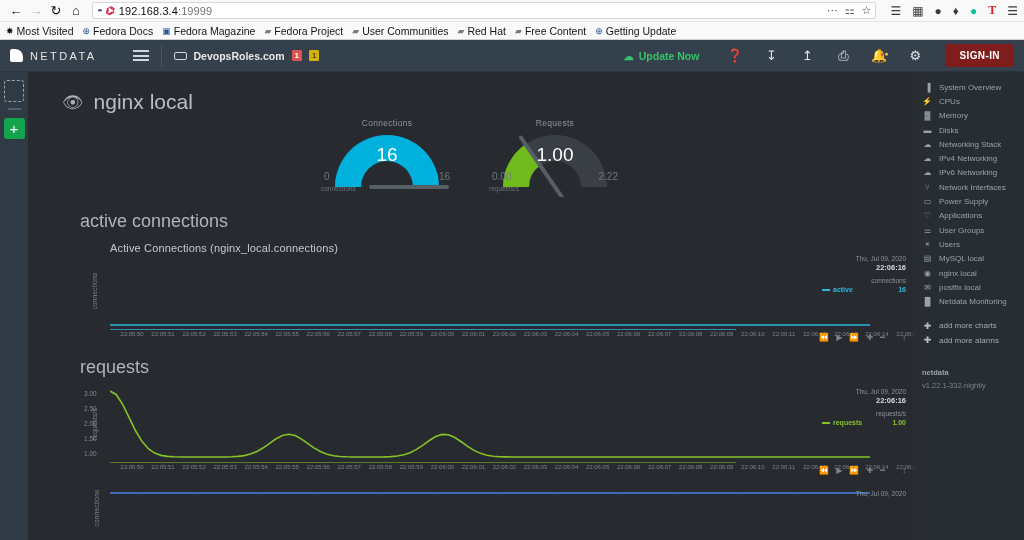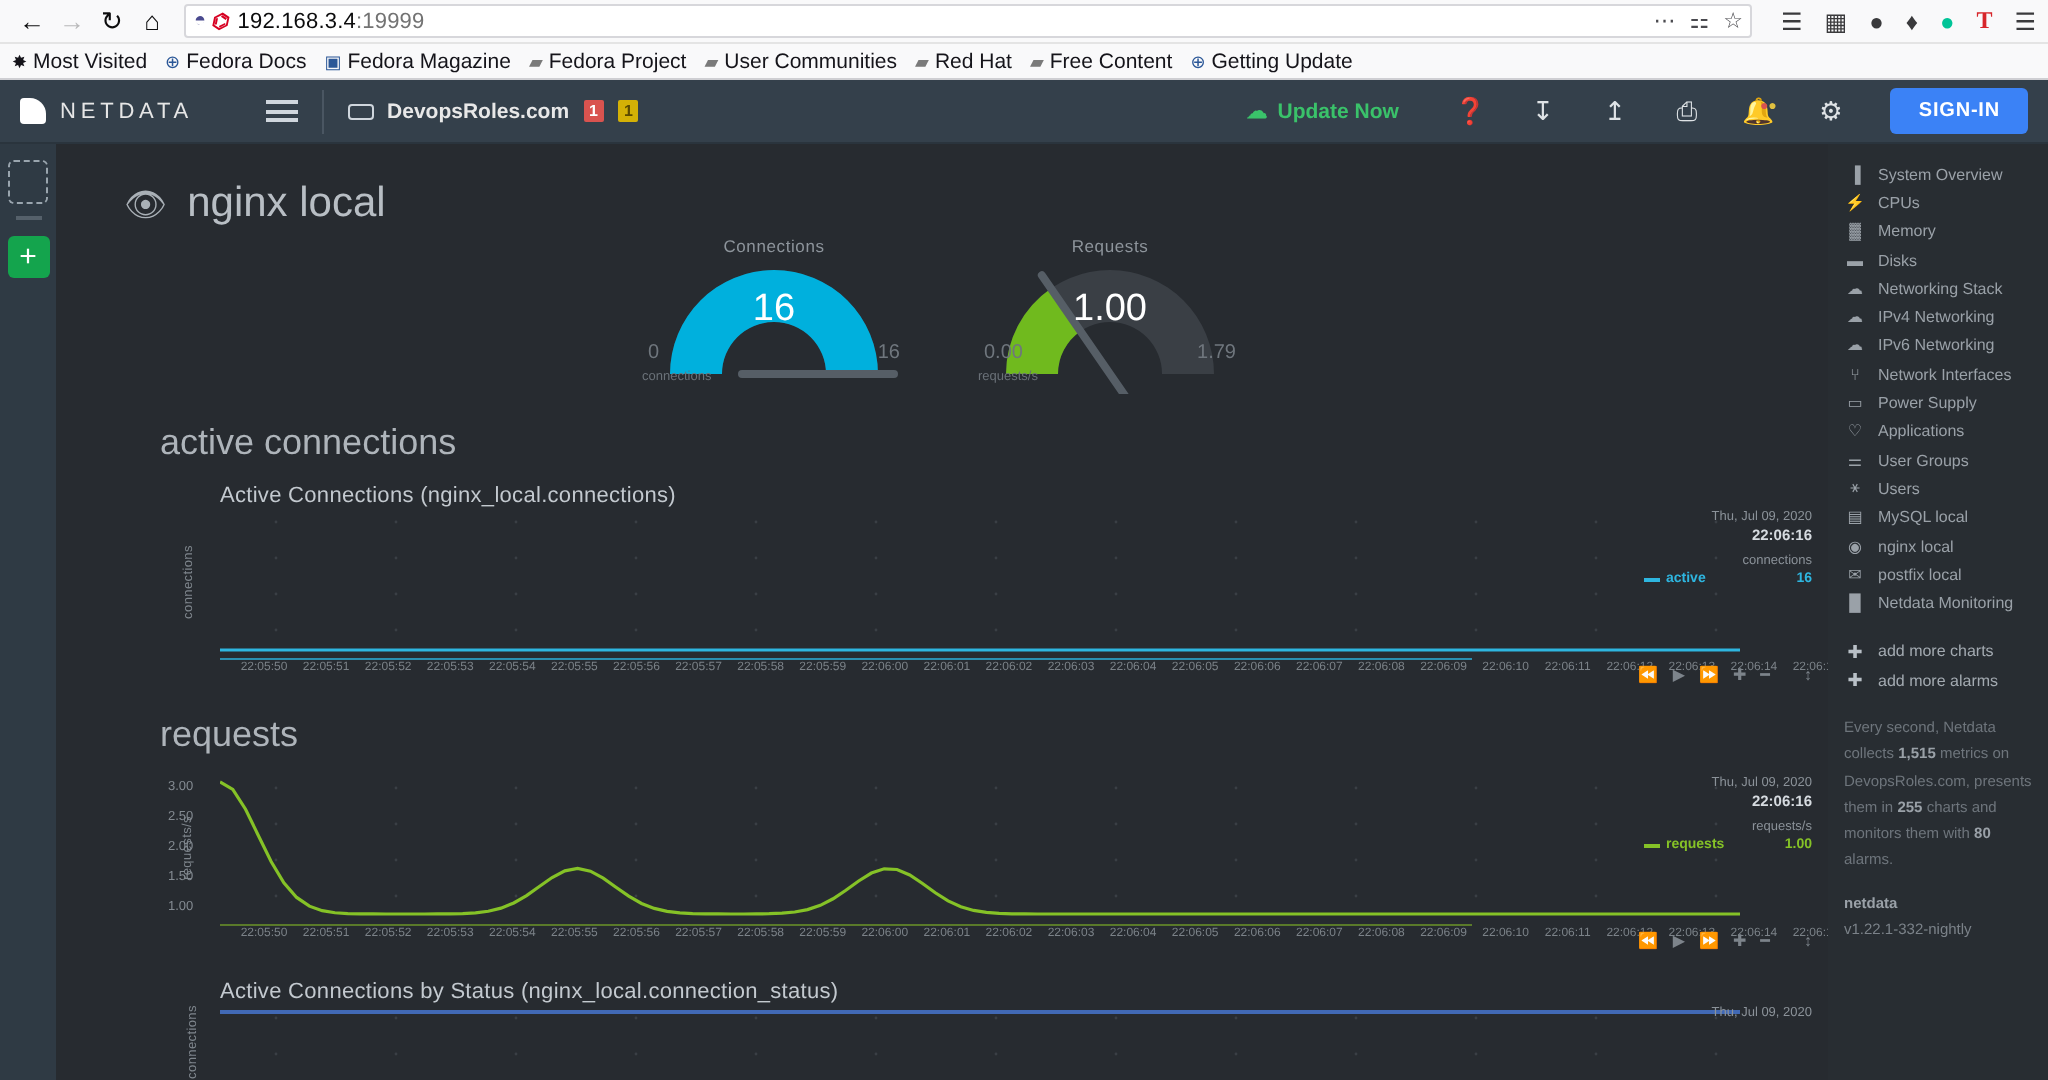--- a/index.html
+++ b/index.html
@@ -84,21 +84,21 @@
   .hdr-right { margin-left: auto; display: flex; align-items: center; gap: 0; }
   .update-now { color: #3ac26a; font-size: 10.5px; font-weight: bold;
                 display: flex; align-items: center; gap: 5px; margin-right: 18px; }
   .hicon { width: 36px; text-align: center; color: #dfe3e6; font-size: 13px;
            position: relative; }
   .hicon .dots { position: absolute; top: 2px; right: 9px; font-size: 7px; }
   .hicon .dot-r { color: #d9534f; }
   .hicon .dot-y { color: #e0c040; }
   .signin {
     margin-left: 12px;
-    background: #3b82f6; color: #fff;
+    background: #7f1d1d; color: #fff;
     font-size: 10px; font-weight: bold; letter-spacing: .4px;
     padding: 6px 14px; border-radius: 3px;
   }
 
   
   .body-wrap { display: flex; width: 1024px; height: 472px; background: #272b30; }
 
   
   .left-rail { width: 28px; background: #2f3a44; padding-top: 8px;
                display: flex; flex-direction: column; align-items: center; }
@@ -309,21 +309,21 @@
         </div>
         <div class="gauge">
           <div class="gauge-title">Requests</div>
           <svg class="gauge-svg" width="132" height="72">
             <path d="M14,61.99999999999999 A52,52 0 0 1 118,62 L92,62 A26,26 0 0 0 40,62 Z" fill="#3a3f45"></path>
             <path d="M14,61.99999999999999 A52,52 0 0 1 36.46166737063215,19.204125134812088 L51.23083368531607,40.602062567406044 A26,26 0 0 0 40,62 Z" fill="#70ba1e"></path>
             <line x1="75.08871773211318" y1="75.1679614969809" x2="31.91730850457556" y2="12.620144386321641" stroke="#565e66" stroke-width="4" stroke-linecap="round"></line>
           </svg>
           <div class="gauge-val">1.00</div>
           <div class="gauge-min">0.00</div>
-          <div class="gauge-max">1.79</div>
+          <div class="gauge-max">2.22</div>
           <div class="gauge-unit">requests/s</div>
         </div>
       </div>
 
     <div id="sections">
         <div class="section" style="margin-top: 14px;">
           <h2 class="sec-h">active connections</h2>
           <div class="chart-block">
             <div class="chart-cap">Active Connections (nginx_local.connections)</div>
             <div class="chart-area" style="height:72px">
@@ -551,21 +551,20 @@
               <span>▶</span>
               <span>⏩</span>
               <span>✚</span>
               <span>━</span>
               <span class="resize">↕</span>
             </div>
           </div>
         </div>
         <div class="section" style="margin-top: 16px;">
           <div class="chart-block">
-            <div class="chart-cap">Active Connections by Status (nginx_local.connection_status)</div>
             <div class="chart-area" style="height:36px">
               <div class="ylabel" style="left:-2px">connections</div>
               <svg width="790" height="36" style="position:absolute;left:30px;top:0">
                 <g opacity="0.28">
                   <circle cx="28" cy="6" r="0.7" fill="#6d747b"></circle>
                   <circle cx="28" cy="24" r="0.7" fill="#6d747b"></circle>
                   <circle cx="88" cy="6" r="0.7" fill="#6d747b"></circle>
                   <circle cx="88" cy="24" r="0.7" fill="#6d747b"></circle>
                   <circle cx="148" cy="6" r="0.7" fill="#6d747b"></circle>
                   <circle cx="148" cy="24" r="0.7" fill="#6d747b"></circle>
@@ -672,28 +671,19 @@
     <div class="rs-gap"></div>
     <div class="rs-add">
       <span class="plus">✚</span>
       <span>add more charts</span>
     </div>
     <div class="rs-add">
       <span class="plus">✚</span>
       <span>add more alarms</span>
     </div>
     <div class="rs-gap"></div>
-    <div class="rs-para">
-      <span>Every second, Netdata collects</span>
-      <b>1,515</b>
-      <span>metrics on DevopsRoles.com, presents them in</span>
-      <b>255</b>
-      <span>charts and monitors them with</span>
-      <b>80</b>
-      <span>alarms.</span>
-    </div>
     <div class="rs-gap"></div>
     <div class="rs-ver">
       <b>netdata</b><br>
       <span>v1.22.1-332-nightly</span>
     </div>
   </div>
 </div>
 
 </body></html>

